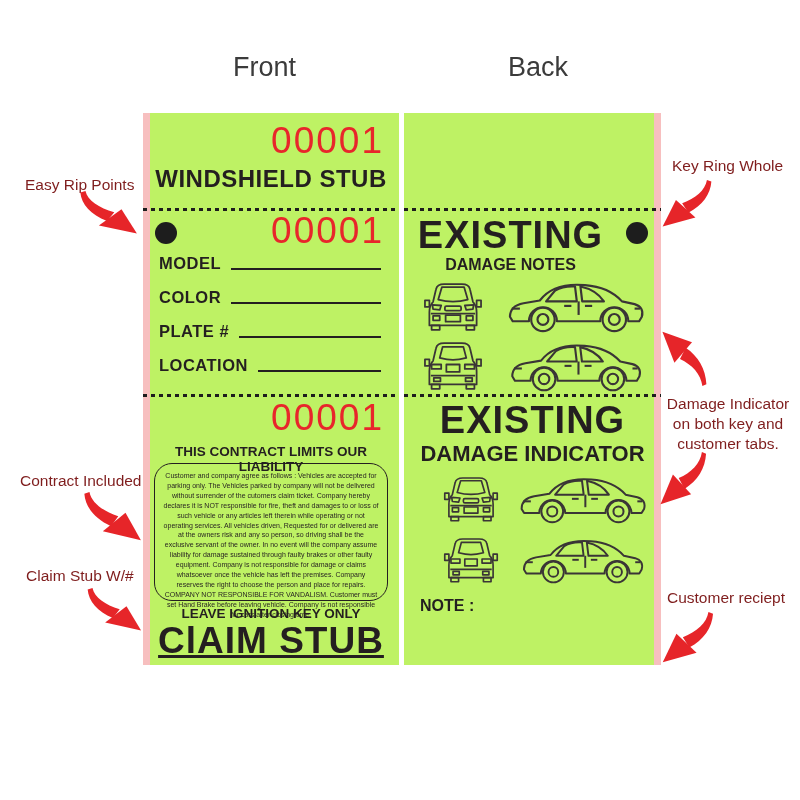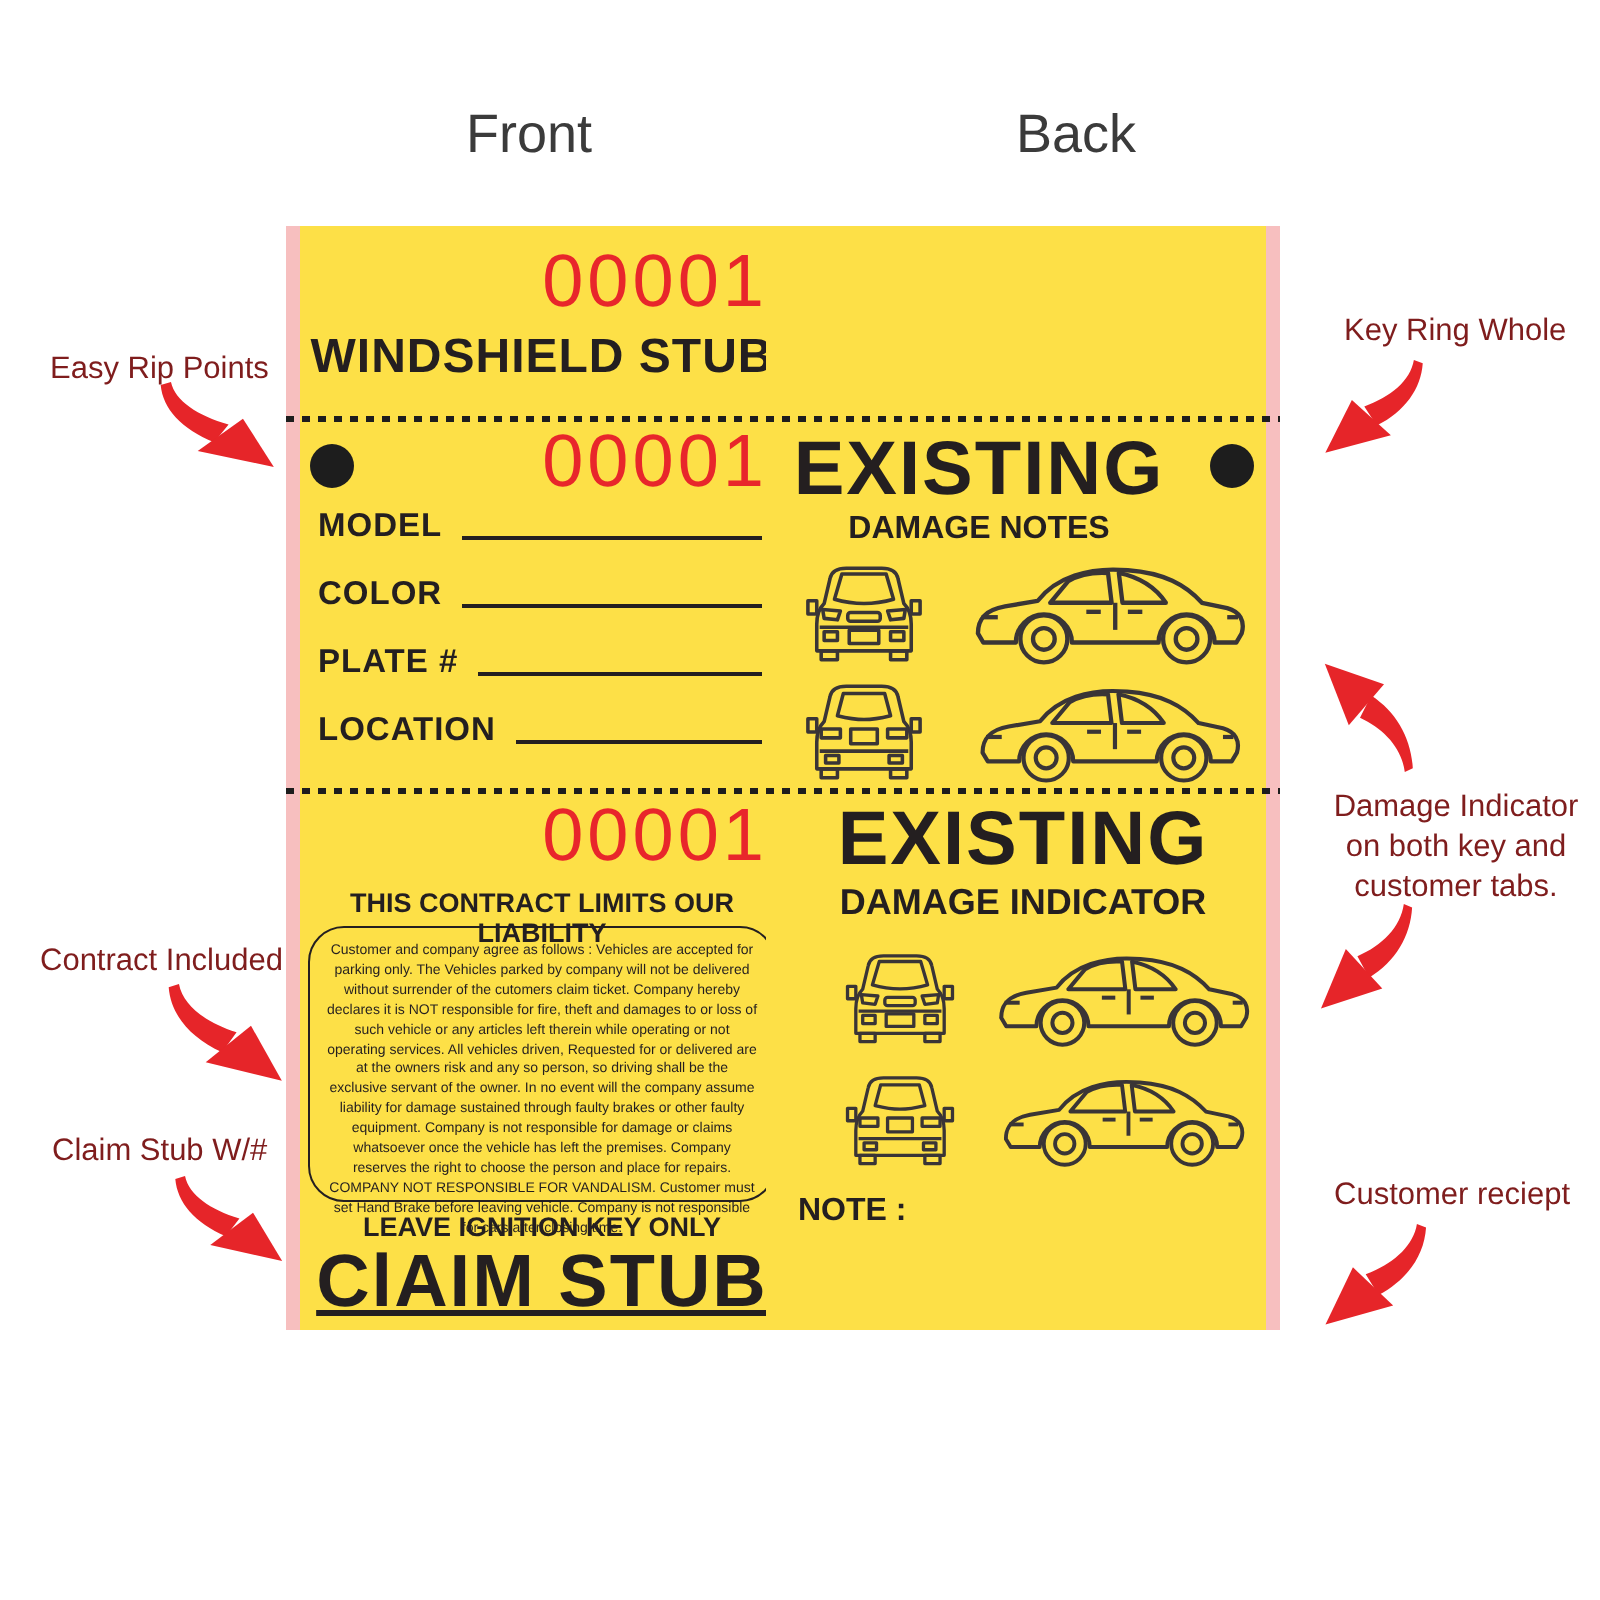--- a/index.html
+++ b/index.html
@@ -5,23 +5,23 @@
   html,body{margin:0;padding:0;background:#ffffff;}
   .canvas{position:relative;width:800px;height:800px;background:#fff;overflow:hidden;
           font-family:"Liberation Sans",sans-serif;color:#241f20;}
 
   
   .col-label{position:absolute;top:52px;font-size:27px;color:#3b3b3b;}
   .col-label.front{left:233px;width:130px;text-align:left;}
   .col-label.back{left:508px;}
 
   
-  .ticket{position:absolute;top:113px;height:552px;background:#fde047;}
+  .ticket{position:absolute;top:113px;height:552px;background:#bef264;}
   .ticket.front{left:143px;width:256px;}
-  .ticket.back{left:383px;width:257px;}
+  .ticket.back{left:404px;width:257px;}
   .edge{position:absolute;top:0;bottom:0;width:7px;background:#f7bfbf;}
   .ticket.front .edge{left:0;}
   .ticket.back .edge{right:0;}
   .perf{position:absolute;left:0;right:0;height:3px;
         background:repeating-linear-gradient(90deg,#1d1d1d 0 4px,transparent 4px 8px);}
   .perf.p1{top:95px;}
   .perf.p2{top:281px;}
   .hole{position:absolute;width:22px;height:22px;border-radius:50%;background:#1d1d1d;}
 
   .num{position:absolute;left:0;right:0;text-align:right;padding-right:15px;
@@ -166,21 +166,21 @@
       <svg width="62" height="55" viewBox="0 0 84 74">
           <use href="#car-rear"></use>
         </svg>
       <svg width="150" height="54" viewBox="0 0 160 62">
           <use href="#car-side"></use>
         </svg>
     </div>
     <div class="perf p2"></div>
 
     <div class="t-heading" style="top:286px;font-size:38px;letter-spacing:1px;">EXISTING</div>
-    <div class="t-heading" style="top:328px;font-size:18px;">DAMAGE INDICATOR</div>
+    <div class="t-heading" style="top:328px;font-size:22px;">DAMAGE INDICATOR</div>
     <div class="cars-grid" style="left:26px;right:22px;top:356px;height:118px;">
       <svg width="58" height="52" viewBox="0 0 84 74">
           <use href="#car-front"></use>
         </svg>
       <svg width="140" height="52" viewBox="0 0 160 62">
           <use href="#car-side"></use>
         </svg>
       <svg width="58" height="52" viewBox="0 0 84 74">
           <use href="#car-rear"></use>
         </svg>

